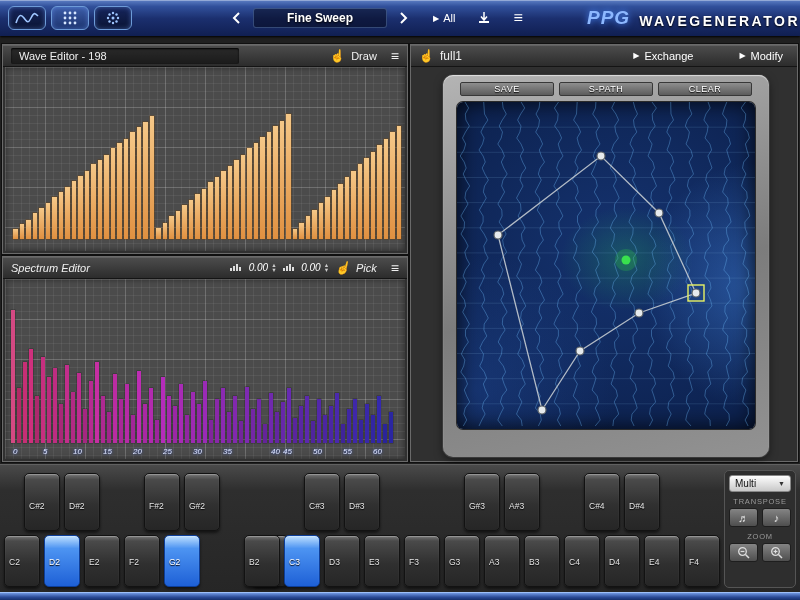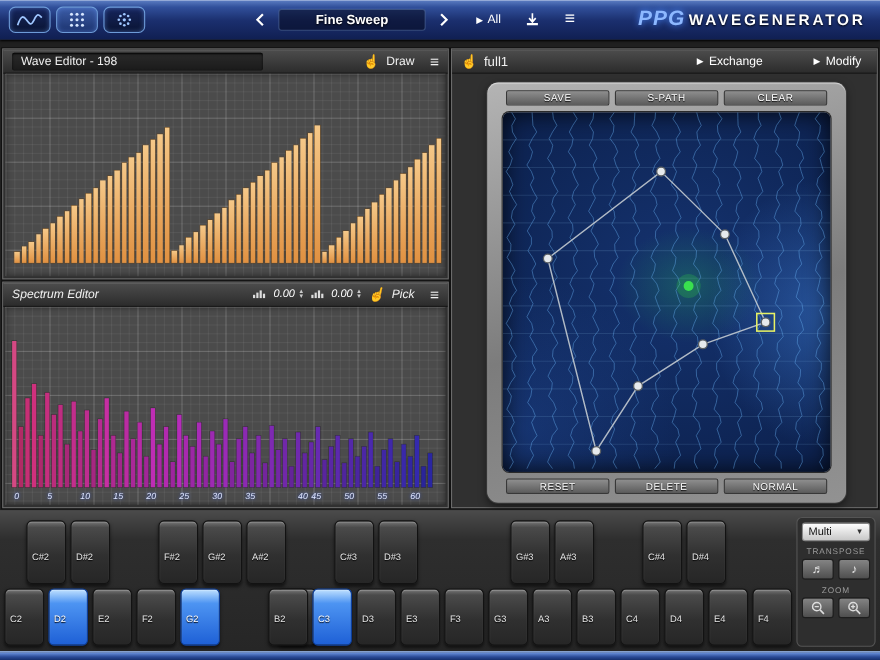--- a/index.html
+++ b/index.html
@@ -17,21 +17,21 @@
     box-shadow:inset 0 0 5px rgba(110,160,255,.45);display:flex;align-items:center;justify-content:center;cursor:pointer;padding:0;}
   .tbb.active{background:linear-gradient(180deg,#3c5da8,#1c336e);}
   .tb-center{display:flex;align-items:center;margin-left:88px;gap:6px;}
   .nav-ar{width:22px;height:22px;background:none;border:none;padding:0;display:flex;align-items:center;justify-content:center;cursor:pointer;}
   .preset-field{width:134px;height:20px;background:rgba(5,10,30,.55);border:1px solid rgba(130,170,230,.35);
     border-radius:3px;color:#fff;font-size:12px;font-weight:bold;display:flex;align-items:center;justify-content:center;
     text-shadow:0 1px 2px #000;cursor:pointer;}
   .all-group{display:flex;align-items:center;gap:4px;color:#fff;font-size:11px;margin-left:12px;cursor:pointer;}
   .tri{font-size:8px;color:#fff;}
   .icon-btn{background:none;border:none;color:#fff;font-size:16px;margin-left:16px;display:flex;align-items:center;cursor:pointer;padding:0;}
-  .tb-brand{margin-left:auto;margin-right:13px;display:flex;align-items:center;gap:3px;}
+  .tb-brand{margin-left:auto;margin-right:0;display:flex;align-items:flex-end;gap:9px;}
   .ppg{font-style:italic;font-weight:bold;font-size:19px;color:#8db8ff;text-shadow:0 0 7px #4a8aff;letter-spacing:1px;}
   .wg{font-weight:bold;font-size:14px;color:#fff;letter-spacing:2.5px;text-shadow:0 1px 2px #000;}
 
   
   .panel{position:absolute;background:#303030;border:1px solid #6a6a6a;box-shadow:0 0 0 1px #101010;}
   .wave-panel{left:2px;top:44px;width:406px;height:210px;}
   .spec-panel{left:2px;top:256px;width:406px;height:206px;font-style:italic;}
   .right-panel{left:410px;top:44px;width:388px;height:418px;}
   .panel-head{position:absolute;left:0;top:0;right:0;height:22px;
     background:linear-gradient(180deg,#4d4d4d,#2c2c2c);border-bottom:1px solid #141414;
@@ -439,44 +439,36 @@
             <circle cx="41" cy="133" r="4" fill="#e6eaed" stroke="#5a5f63" stroke-width="1.2"></circle>
             <circle cx="144" cy="54" r="4" fill="#e6eaed" stroke="#5a5f63" stroke-width="1.2"></circle>
             <circle cx="202" cy="111" r="4" fill="#e6eaed" stroke="#5a5f63" stroke-width="1.2"></circle>
             <rect x="231" y="183" width="16" height="16" fill="none" stroke="#e8f264" stroke-width="1.4"></rect>
             <circle cx="239" cy="191" r="4" fill="#e6eaed" stroke="#5a5f63" stroke-width="1.2"></circle>
             <circle cx="182" cy="211" r="4" fill="#e6eaed" stroke="#5a5f63" stroke-width="1.2"></circle>
             <circle cx="123" cy="249" r="4" fill="#e6eaed" stroke="#5a5f63" stroke-width="1.2"></circle>
             <circle cx="85" cy="308" r="4" fill="#e6eaed" stroke="#5a5f63" stroke-width="1.2"></circle>
           </svg>
       </div>
-      <div class="pad-row bottom">
-          <div class="pad-btn">RESET</div>
-          <div class="pad-btn">DELETE</div>
-          <div class="pad-btn">NORMAL</div>
-        </div>
     </div>
   </section>
 
   <section class="keyboard">
     <div class="keys">
         <div class="key sharp" style="left: 24px;">
           <span class="klabel">C#2</span>
         </div>
         <div class="key sharp" style="left: 64px;">
           <span class="klabel">D#2</span>
         </div>
         <div class="key sharp" style="left: 144px;">
           <span class="klabel">F#2</span>
         </div>
         <div class="key sharp" style="left: 184px;">
           <span class="klabel">G#2</span>
-        </div>
-        <div class="key sharp" style="left: 224px;">
-          <span class="klabel">A#2</span>
         </div>
         <div class="key sharp" style="left: 304px;">
           <span class="klabel">C#3</span>
         </div>
         <div class="key sharp" style="left: 344px;">
           <span class="klabel">D#3</span>
         </div>
         <div class="key sharp" style="left: 464px;">
           <span class="klabel">G#3</span>
         </div>

